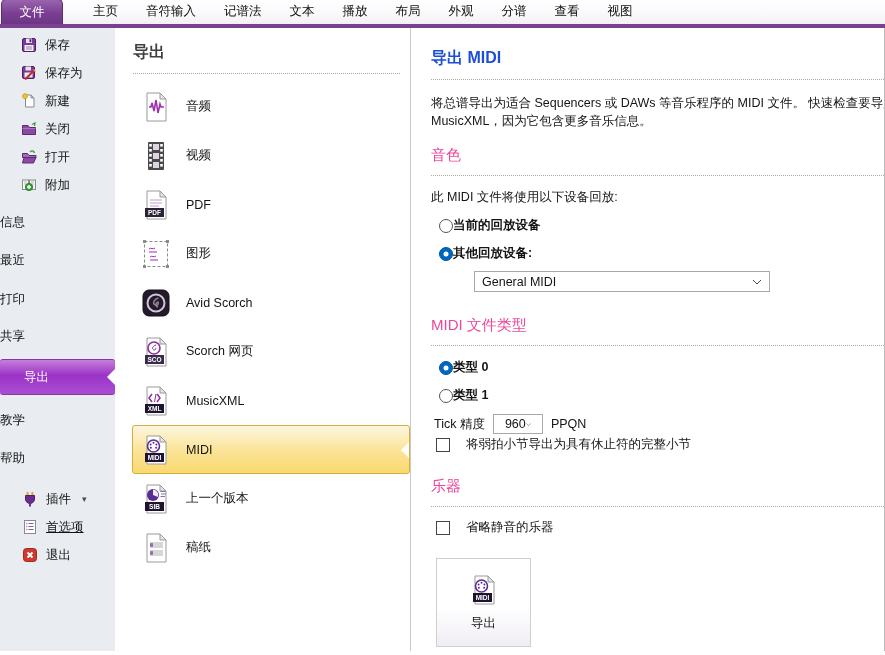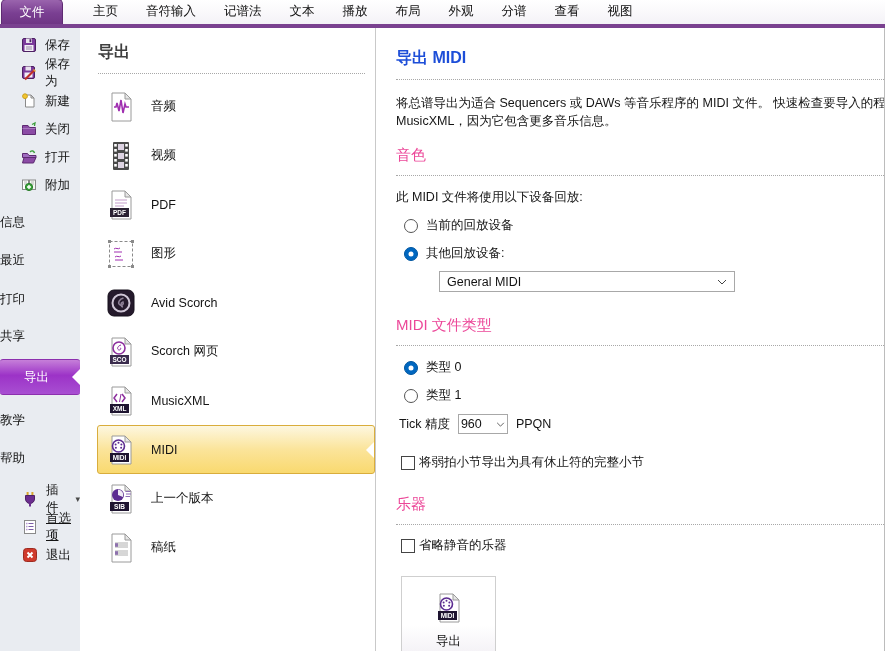--- a/index.html
+++ b/index.html
@@ -8,21 +8,21 @@
 
   
   .tabbar { height: 28px; background: linear-gradient(#ffffff, #f4f2f7); border-bottom: 4px solid #7a4190; display: flex; align-items: flex-end; }
   .tab-file { width: 62px; height: 25px; margin-left: 1px; margin-right: 16px; background: linear-gradient(#9a64ad, #7a3f92 55%, #6f3585); border: 1px solid #5e2a72; border-bottom: none; border-radius: 5px 5px 0 0; color: #fff; display: flex; align-items: center; justify-content: center; }
   .tab { height: 24px; padding: 13px 14px; display: flex; align-items: center; color: #0f0f0f; }
 
   
   .backstage { display: flex; height: 623px; border-right: 1px solid #bcbcbc; }
 
   
-  .sidebar { width: 80px; background: #e9ecf1; flex-shrink: 0; padding-top: 3px; }
+  .sidebar { width: 115px; background: #e9ecf1; flex-shrink: 0; padding-top: 3px; }
   .cmd { height: 28px; display: flex; align-items: center; gap: 8px; padding-left: 21px; cursor: default; }
   .cmd svg { flex-shrink: 0; }
   .nav { display: flex; align-items: center; }
   .nav-sel { position: relative; height: 36px; margin-top: 6px; background: linear-gradient(#c67fd9, #9c33c7 45%, #a84fd2); border-top: 1px solid #8c2fae; border-bottom: 1px solid #8c2fae; border-radius: 3px; color: #fff; display: flex; align-items: center; padding-left: 24px; }
   .notch { position: absolute; right: 0; top: 50%; transform: translateY(-50%); width: 0; height: 0; border-top: 8px solid transparent; border-bottom: 8px solid transparent; border-right: 8px solid #fff; }
   .caret { color: #4a4a4a; font-size: 9px; margin-left: 3px; }
 
   
   .middle { width: 296px; border-right: 1px solid #c9c9c9; flex-shrink: 0; padding: 14px 0 0 18px; background: #fff; }
   .mid-title { font-size: 16px; font-weight: bold; color: #3f3f3f; padding-bottom: 10px; border-bottom: 1px dotted #a8a8a8; margin-right: 10px; }
@@ -31,28 +31,28 @@
   .exp-item.selected { position: relative; background: linear-gradient(#fdf7e0, #fbe49a 50%, #f9d96f); border: 1px solid #d9ad3c; border-radius: 3px; margin-left: -1px; }
 
   
   .content { flex: 1; padding-left: 20px; overflow: hidden; background: #fff; }
   .h1 { margin-top: 20px; font-size: 16px; font-weight: bold; color: #1d4ed8; padding-bottom: 10px; border-bottom: 1px dotted #a8a8a8; }
   .desc { margin-top: 14px; line-height: 18px; }
   .desc .l1 { white-space: nowrap; }
   .h3 { font-size: 15px; font-weight: normal; color: #ec4899; padding-bottom: 10px; border-bottom: 1px dotted #a8a8a8; }
   .mt16 { margin-top: 16px; } .mt24 { margin-top: 24px; }
   .prompt { margin-top: 13px; }
-  .radio-row { display: flex; align-items: center; gap: 8px; margin: 11px 0 0 8px; }
+  .radio-row { display: flex; align-items: center; gap: 0; margin: 11px 0 0 8px; font-weight: bold; }
   .radio { width: 14px; height: 14px; border: 1px solid #555; border-radius: 50%; background: #fff; flex-shrink: 0; }
   .radio.on { background: #0067c0; border-color: #00559f; position: relative; }
   .radio.on::after { content: ""; position: absolute; left: 50%; top: 50%; transform: translate(-50%,-50%); width: 5px; height: 5px; border-radius: 50%; background: #fff; }
   .select { margin: 9px 0 0 43px; width: 296px; height: 21px; background: #fff; border: 1px solid #a8a8a8; display: flex; align-items: center; justify-content: space-between; padding: 0 7px; }
   .tick-row { margin: 10px 0 0 3px; display: flex; align-items: center; gap: 8px; }
-  .tick-select { width: 50px; height: 20px; background: #fff; border: 1px solid #a8a8a8; display: flex; align-items: center; justify-content: space-between; padding: 0 2px; }
-  .check-row { display: flex; align-items: center; gap: 4px; margin: 20px 0 0 5px; text-align: right; }
+  .tick-select { width: 50px; height: 20px; background: #fff; border: 1px solid #a8a8a8; display: flex; align-items: center; justify-content: space-between; padding: 0 11px; }
+  .check-row { display: flex; align-items: center; gap: 16px; margin: 2px 0 0 5px; text-align: right; }
   .checkbox { width: 14px; height: 14px; border: 1px solid #444; background: #fff; flex-shrink: 0; }
   .export-btn { margin: 22px 0 0 5px; width: 95px; height: 89px; border: 1px solid #cfcfcf; background: linear-gradient(#ffffff 55%, #f0edf3); display: flex; flex-direction: column; align-items: center; justify-content: center; gap: 9px; cursor: pointer; }
 </style>
 </head>
 <body>
 
 <div class="tabbar">
   <div class="tab-file">文件</div>
   <div class="tab">主页</div>
   <div class="tab">音符输入</div>

